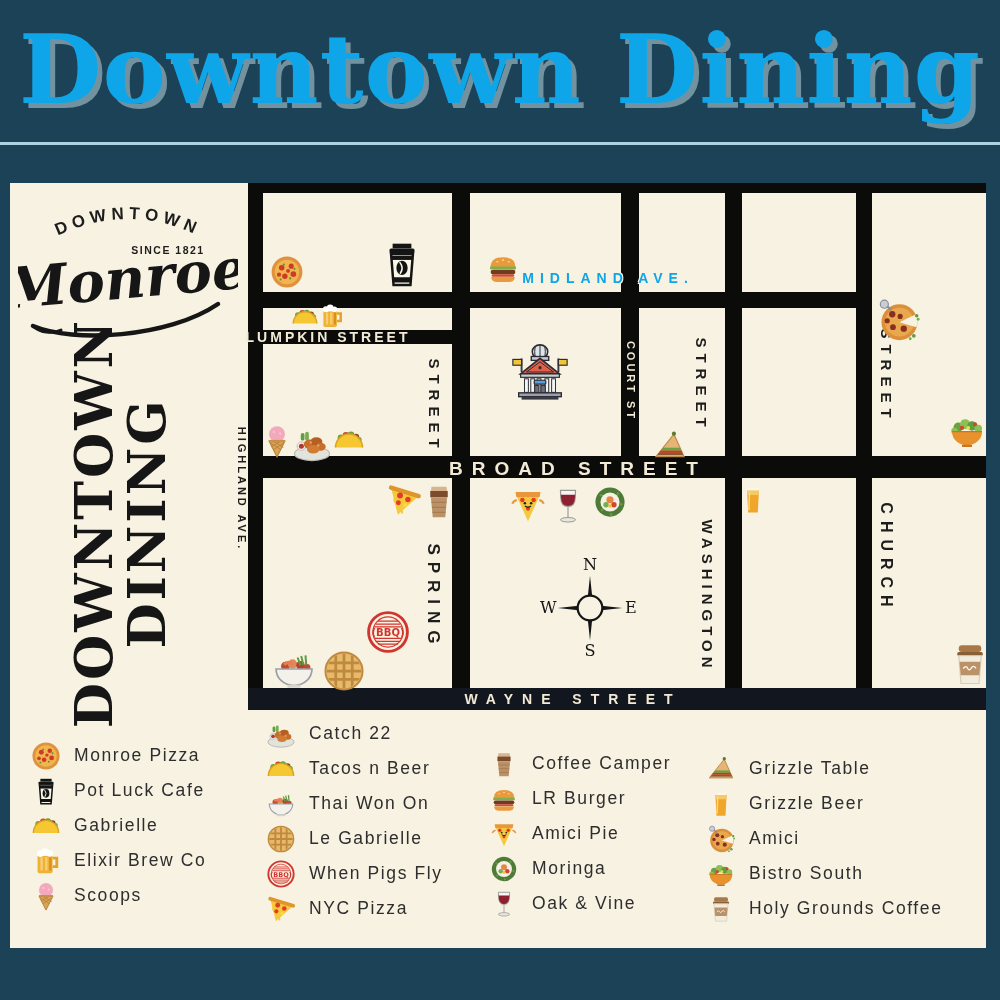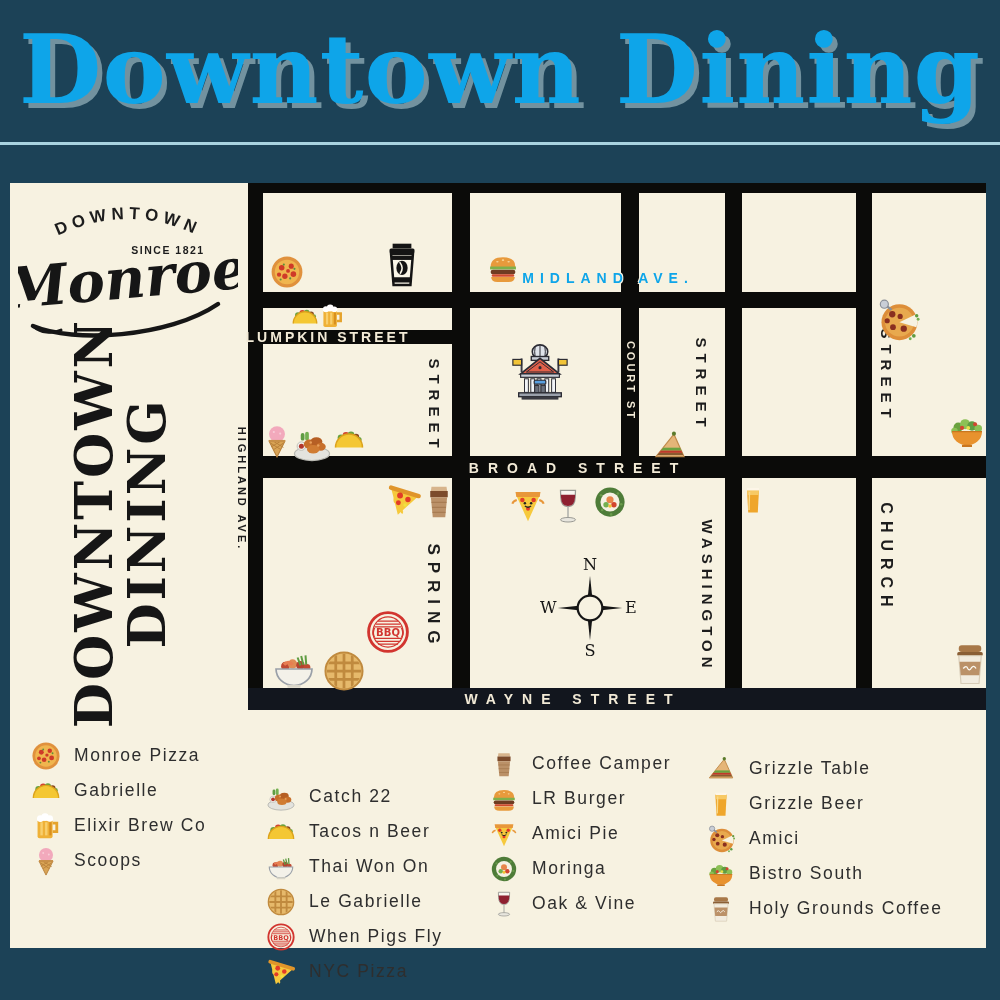--- a/index.html
+++ b/index.html
@@ -88,21 +88,21 @@
     <circle cx="60" cy="60" r="14.5" fill="#f7f2e1" stroke="#151515" stroke-width="2.6"></circle>
     <text x="60" y="15" text-anchor="middle">N</text>
     <text x="60" y="117" text-anchor="middle">S</text>
     <text x="11" y="66" text-anchor="middle">W</text>
     <text x="108" y="66" text-anchor="middle">E</text>
   </svg>
 
   <div id="street-labels">
       <div class="slabel on-cream-outline" style="left: 608px; top: 278px; font-size: 14px; letter-spacing: 6px;">MIDLAND AVE.</div>
       <div class="slabel on-black" style="left: 328px; top: 337px; font-size: 14px; letter-spacing: 3px;">LUMPKIN STREET</div>
-      <div class="slabel on-black" style="left: 578px; top: 468px; font-size: 14px; letter-spacing: 9px;">BROAD STREET</div>
+      <div class="slabel on-black" style="left: 578px; top: 468px; font-size: 19px; letter-spacing: 9px;">BROAD STREET</div>
       <div class="slabel on-black" style="left: 573px; top: 699px; font-size: 14px; letter-spacing: 9px;">WAYNE STREET</div>
       <div class="slabel on-black vert" style="left: 630px; top: 381px; font-size: 11px; letter-spacing: 3px;">COURT ST</div>
       <div class="slabel on-cream vert" style="left: 434px; top: 406px; font-size: 15px; letter-spacing: 6px;">STREET</div>
       <div class="slabel on-cream vert" style="left: 433px; top: 597px; font-size: 17px; letter-spacing: 7px;">SPRING</div>
       <div class="slabel on-cream vert" style="left: 701px; top: 385px; font-size: 15px; letter-spacing: 6px;">STREET</div>
       <div class="slabel on-cream vert" style="left: 707px; top: 596px; font-size: 15px; letter-spacing: 5px;">WASHINGTON</div>
       <div class="slabel on-cream vert" style="left: 886px; top: 376px; font-size: 15px; letter-spacing: 6px;">STREET</div>
       <div class="slabel on-cream vert" style="left: 886px; top: 558px; font-size: 16px; letter-spacing: 7px;">CHURCH</div>
       <div class="slabel on-cream vert" style="left: 241px; top: 489px; font-size: 11px; letter-spacing: 3px;">HIGHLAND AVE.</div>
     </div>
@@ -404,20 +404,34 @@
               <circle cx="23" cy="13" r="1" fill="#5d8f3b"></circle>
     <circle cx="10" cy="23" r="1" fill="#5d8f3b"></circle>
               <circle cx="19" cy="22" r="1" fill="#5d8f3b"></circle>
             </svg>
           </span>
           <span class="llabel">Monroe Pizza</span>
         </div>
         <div class="lrow">
           <span class="licon">
             <svg viewBox="0 0 32 32" xmlns="http://www.w3.org/2000/svg">
+    <rect x="10" y="3" width="12" height="3" fill="#141414"></rect>
+    <rect x="8" y="6" width="16" height="3.2" rx="1" fill="#141414"></rect>
+    <path d="M9 9.5 H23 L21.4 29.5 H10.6 Z" fill="#faf6e8" stroke="#141414" stroke-width="1.6"></path>
+    <rect x="9.5" y="10.6" width="13" height="2.8" fill="#141414"></rect>
+    <path d="M10.2 24.5 H21.8 L21.4 27.8 H10.6 Z" fill="#141414"></path>
+    <ellipse cx="16" cy="18.5" rx="3.6" ry="4.6" fill="#141414"></ellipse>
+    <path d="M14.5 14.8 Q17.5 18.5 14.8 22.2" stroke="#faf6e8" stroke-width="1" fill="none"></path>
+            </svg>
+          </span>
+          <span class="llabel">Pot Luck Cafe</span>
+        </div>
+        <div class="lrow">
+          <span class="licon">
+            <svg viewBox="0 0 32 32" xmlns="http://www.w3.org/2000/svg">
     <circle cx="8" cy="14" r="3.4" fill="#69a23e"></circle>
               <circle cx="13" cy="11.5" r="3.4" fill="#d24530"></circle>
     <circle cx="18" cy="11" r="3.4" fill="#69a23e"></circle>
               <circle cx="23" cy="13" r="3.2" fill="#8a4a22"></circle>
     <circle cx="26" cy="15.5" r="2.6" fill="#69a23e"></circle>
     <path d="M2.5 23.5 A13.5 13.5 0 0 1 29.5 23.5 Z" fill="#f4c733"></path>
     <path d="M2.5 23.5 A13.5 13.5 0 0 1 29.5 23.5" fill="none" stroke="#dca21c" stroke-width="1.5"></path>
             </svg>
           </span>
           <span class="llabel">Gabrielle</span>
@@ -445,21 +459,21 @@
     <circle cx="13" cy="7.5" r="1" fill="#f8cdd8"></circle>
               <circle cx="19" cy="9" r="1" fill="#f8cdd8"></circle>
     <path d="M8.5 16 H23.5 L16 31 Z" fill="#d9a455" stroke="#b8803a" stroke-width="1"></path>
     <path d="M10 18 L19.5 24 M13 16.5 L22 22 M22 18 L13 24 M19 16.5 L10.5 21.5" stroke="#b8803a" stroke-width="0.9"></path>
     <rect x="8.5" y="15" width="15" height="2" fill="#c89048"></rect>
             </svg>
           </span>
           <span class="llabel">Scoops</span>
         </div>
       </div>
-      <div class="lcol" style="left: 266px; top: 779px;">
+      <div class="lcol" style="left: 266px; top: 716px;">
         <div class="lrow">
           <span class="licon">
             <svg viewBox="0 0 32 32" xmlns="http://www.w3.org/2000/svg">
     <ellipse cx="16" cy="24.5" rx="14" ry="5.5" fill="#e3e3de" stroke="#b9b9b2" stroke-width="1"></ellipse>
     <rect x="7" y="8" width="3" height="6" rx="1.5" fill="#5f9c42"></rect>
               <rect x="10.5" y="7" width="3" height="7" rx="1.5" fill="#74b050"></rect>
     <circle cx="7.5" cy="18.5" r="3.4" fill="#f2f2ee" stroke="#c0c0b8" stroke-width="0.8"></circle>
               <circle cx="7.5" cy="18.5" r="2" fill="#b3372c"></circle>
     <ellipse cx="14" cy="17" rx="4.6" ry="3.8" fill="#c76f2a"></ellipse>
               <ellipse cx="19.5" cy="15" rx="4.8" ry="3.6" fill="#b65f24"></ellipse>

